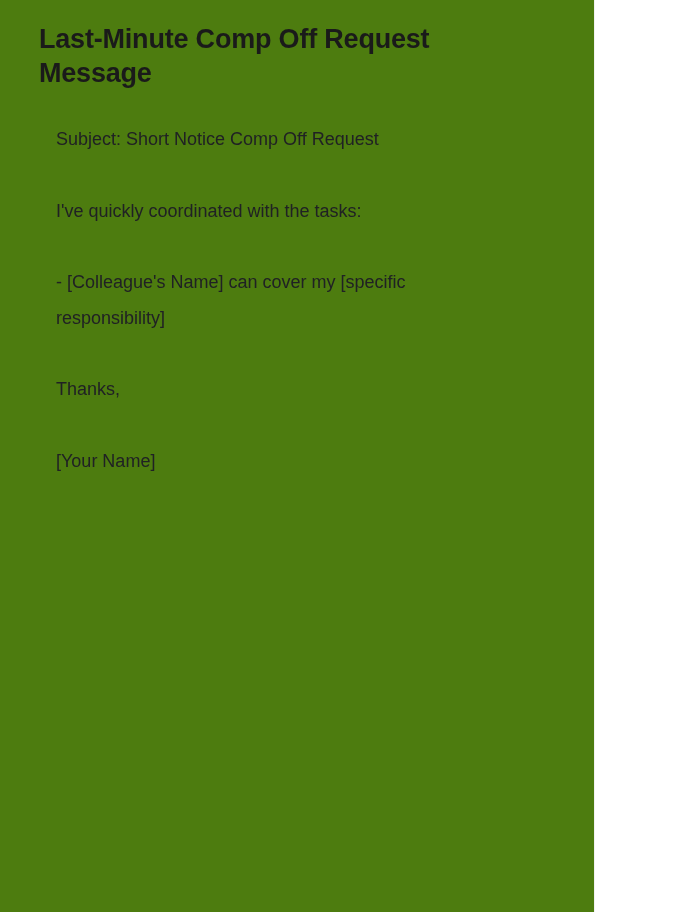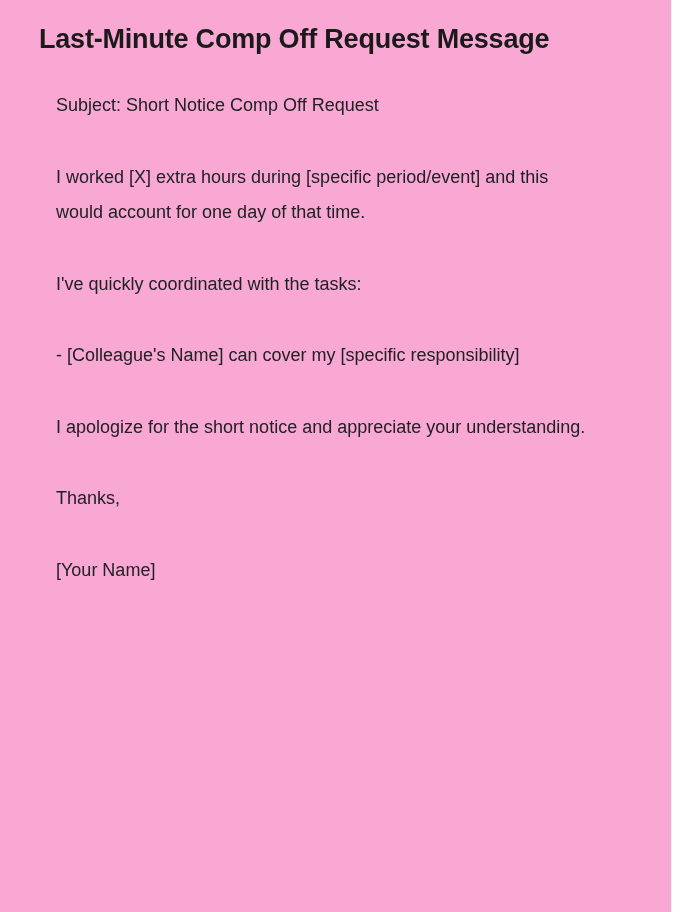--- a/index.html
+++ b/index.html
@@ -13,23 +13,23 @@
     height: 912px;
     overflow: hidden;
     font-family: "Liberation Sans", sans-serif;
     -webkit-font-smoothing: antialiased;
   }
 
   
   .page {
     position: relative;
     box-sizing: border-box;
-    width: 672px;
+    width: 595px;
     min-height: 912px;
-    background: #f9a8d4;
+    background: #4d7c0f;
     border-right: 1px solid #f1f1f1;
     padding: 0;
   }
 
   .article {
     box-sizing: border-box;
     padding: 0 62px 0 39px;
   }
 
   
@@ -72,29 +72,27 @@
   <article class="article">
 
     <h1 class="doc-title">Last-Minute Comp Off Request Message</h1>
 
     <div>
 
       <p class="para first">Subject: Short Notice Comp Off Request</p>
 
 
 
-      <p class="para">I worked [X] extra hours during [specific period/event] and this would account for one day of that time.</p>
 
       <p class="para">I've quickly coordinated with the tasks:</p>
 
       <p class="para dash">- [Colleague's Name] can cover my [specific responsibility]</p>
 
 
 
-      <p class="para">I apologize for the short notice and appreciate your understanding.</p>
 
       <p class="para">Thanks,</p>
 
       <p class="para">[Your Name]</p>
 
     </div>
   </article>
 </div>
 
 </body></html>

